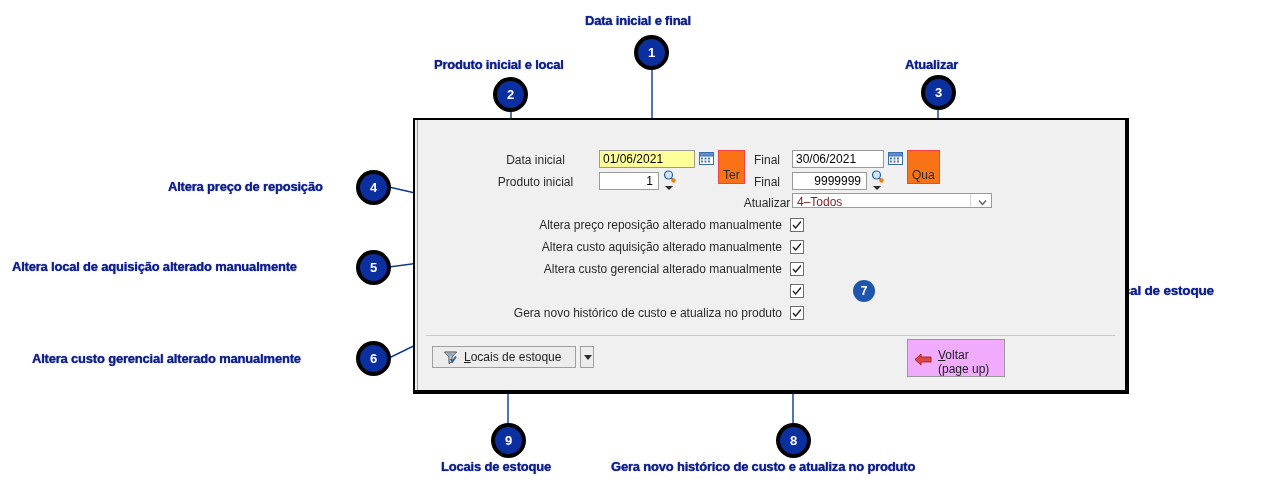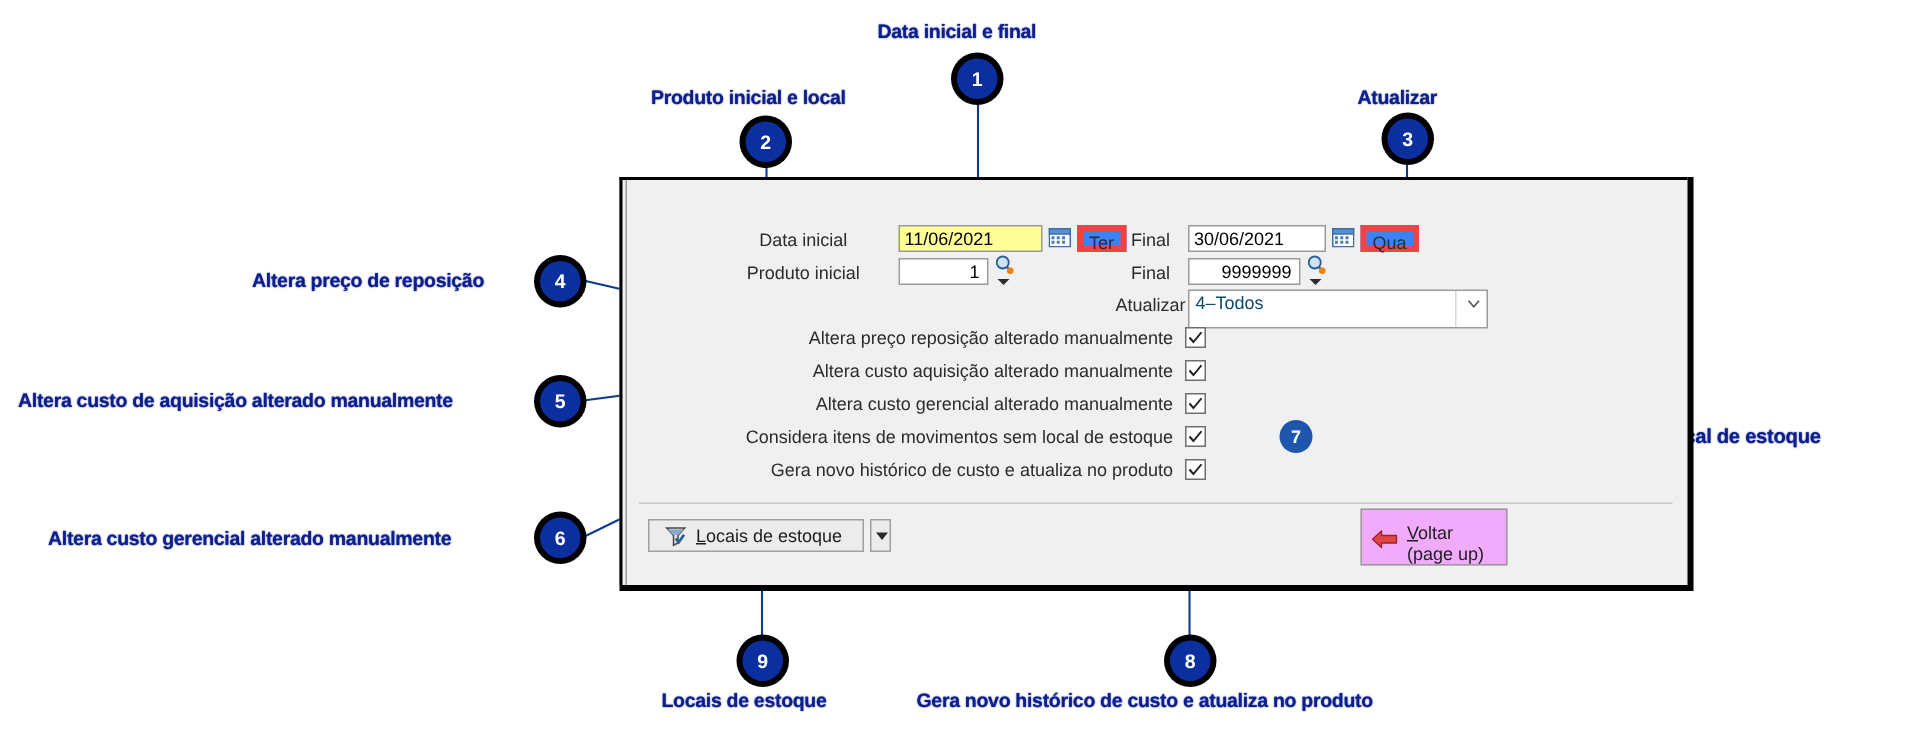--- a/index.html
+++ b/index.html
@@ -91,46 +91,46 @@
     line-height:16px;
     padding:0 3px;
     font-family:"Liberation Sans", sans-serif;
   }
   .tbox.hl{background:#ffff99;}
   .tbox.num{text-align:right;padding-right:5px;}
 
   .daytag{
     position:absolute;
     box-sizing:border-box;
-    border:4px solid #ef4444;
-    background:#3b82f6;
+    border:1px solid #ef4444;
+    background:#f97316;
     font-size:12px;
     height:18px;line-height:16px;
-    padding:0 4px;
+    padding:16px 4px;
     color:#2b2b2b;
   }
 
   .cal-icon{position:absolute;width:15px;height:14px;}
   .mag-icon{position:absolute;width:14px;height:14px;}
   .mini-caret{
     position:absolute;
     width:0;height:0;
     border-left:4px solid transparent;
     border-right:4px solid transparent;
     border-top:4px solid #2b2b2b;
   }
 
   .combo{
     position:absolute;
     box-sizing:border-box;
     border:1px solid #9a9a9a;
     background:#ffffff;
-    height:26px;
-    font-size:12px;
-    color:#0c4a6e;
+    height:15px;
+    font-size:12px;
+    color:#7f1d1d;
     line-height:17px;
     padding-left:4px;
   }
   .combo .arw{
     position:absolute;right:4px;top:4px;
     width:9px;height:9px;
   }
   .combo .sep{
     position:absolute;right:20px;top:0;bottom:0;width:1px;background:#d8d8d8;
   }
@@ -210,21 +210,21 @@
 
   <div class="ann-label" style="left:434px;top:57px;">Produto inicial e local</div>
   <div class="badge" style="left:497px;top:81px;">2</div>
 
   <div class="ann-label" style="left:905px;top:57px;">Atualizar</div>
   <div class="badge" style="left:925px;top:79px;">3</div>
 
   <div class="ann-label" style="left:168px;top:179px;">Altera preço de reposição</div>
   <div class="badge" style="left:360px;top:174px;">4</div>
 
-  <div class="ann-label" style="left:12px;top:259px;">Altera custo de aquisição alterado manualmente</div>
+  <div class="ann-label" style="left:12px;top:259px;">Altera local de aquisição alterado manualmente</div>
   <div class="badge" style="left:360px;top:254px;">5</div>
 
   <div class="ann-label" style="left:32px;top:351px;">Altera custo gerencial alterado manualmente</div>
   <div class="badge" style="left:360px;top:345px;">6</div>
 
   <div class="badge flat" style="left:853px;top:280px;">7</div>
   <div class="ann-label" style="left:883px;top:283px;font-size:13.5px;">Considera itens movimentados sem local de estoque</div>
 
   <div class="badge" style="left:780px;top:427px;">8</div>
   <div class="ann-label" style="left:611px;top:459px;">Gera novo histórico de custo e atualiza no produto</div>
@@ -232,21 +232,21 @@
   <div class="badge" style="left:495px;top:427px;">9</div>
   <div class="ann-label" style="left:441px;top:459px;">Locais de estoque</div>
 
   <div id="panel-shadow"></div>
   <div id="panel">
     <div id="panel-inner">
 
       <div class="form-area">
 
         <div class="fld-label" style="left:60px;top:33px;width:115px;">Data inicial</div>
-        <div class="tbox hl" style="left:181px;top:30px;width:96px;">11/06/2021</div>
+        <div class="tbox hl" style="left:181px;top:30px;width:96px;">01/06/2021</div>
         <div class="cal-icon" style="left:281px;top:31px;">
           <svg width="15" height="14" viewBox="0 0 15 14">
             <rect x="0.5" y="1.5" width="14" height="12" fill="#ffffff" stroke="#3a6ea5"></rect>
             <rect x="0.5" y="1.5" width="14" height="3.5" fill="#5a8fd0" stroke="#3a6ea5"></rect>
             <g fill="#4a7ab8">
               <rect x="2" y="6.5" width="2" height="2"></rect>
                 <rect x="5.5" y="6.5" width="2" height="2"></rect>
               <rect x="9" y="6.5" width="2" height="2"></rect>
                 <rect x="2" y="9.5" width="2" height="2"></rect>
               <rect x="5.5" y="9.5" width="2" height="2"></rect>
@@ -326,21 +326,20 @@
         <div class="cb-row" style="left:60px;top:142px;width:326px;">
           <span class="cb-text">Altera custo gerencial alterado manualmente</span>
           <span class="cb-box">
             <svg width="10" height="10" viewBox="0 0 10 10">
               <path d="M1 5 L3.6 8 L9 1.5" fill="none" stroke="#1d1d1d" stroke-width="1.3"></path>
             </svg>
           </span>
         </div>
 
         <div class="cb-row" style="left:60px;top:164px;width:326px;">
-          <span class="cb-text">Considera itens de movimentos sem local de estoque</span>
           <span class="cb-box">
             <svg width="10" height="10" viewBox="0 0 10 10">
               <path d="M1 5 L3.6 8 L9 1.5" fill="none" stroke="#1d1d1d" stroke-width="1.3"></path>
             </svg>
           </span>
         </div>
 
         <div class="cb-row" style="left:60px;top:186px;width:326px;">
           <span class="cb-text">Gera novo histórico de custo e atualiza no produto</span>
           <span class="cb-box">

